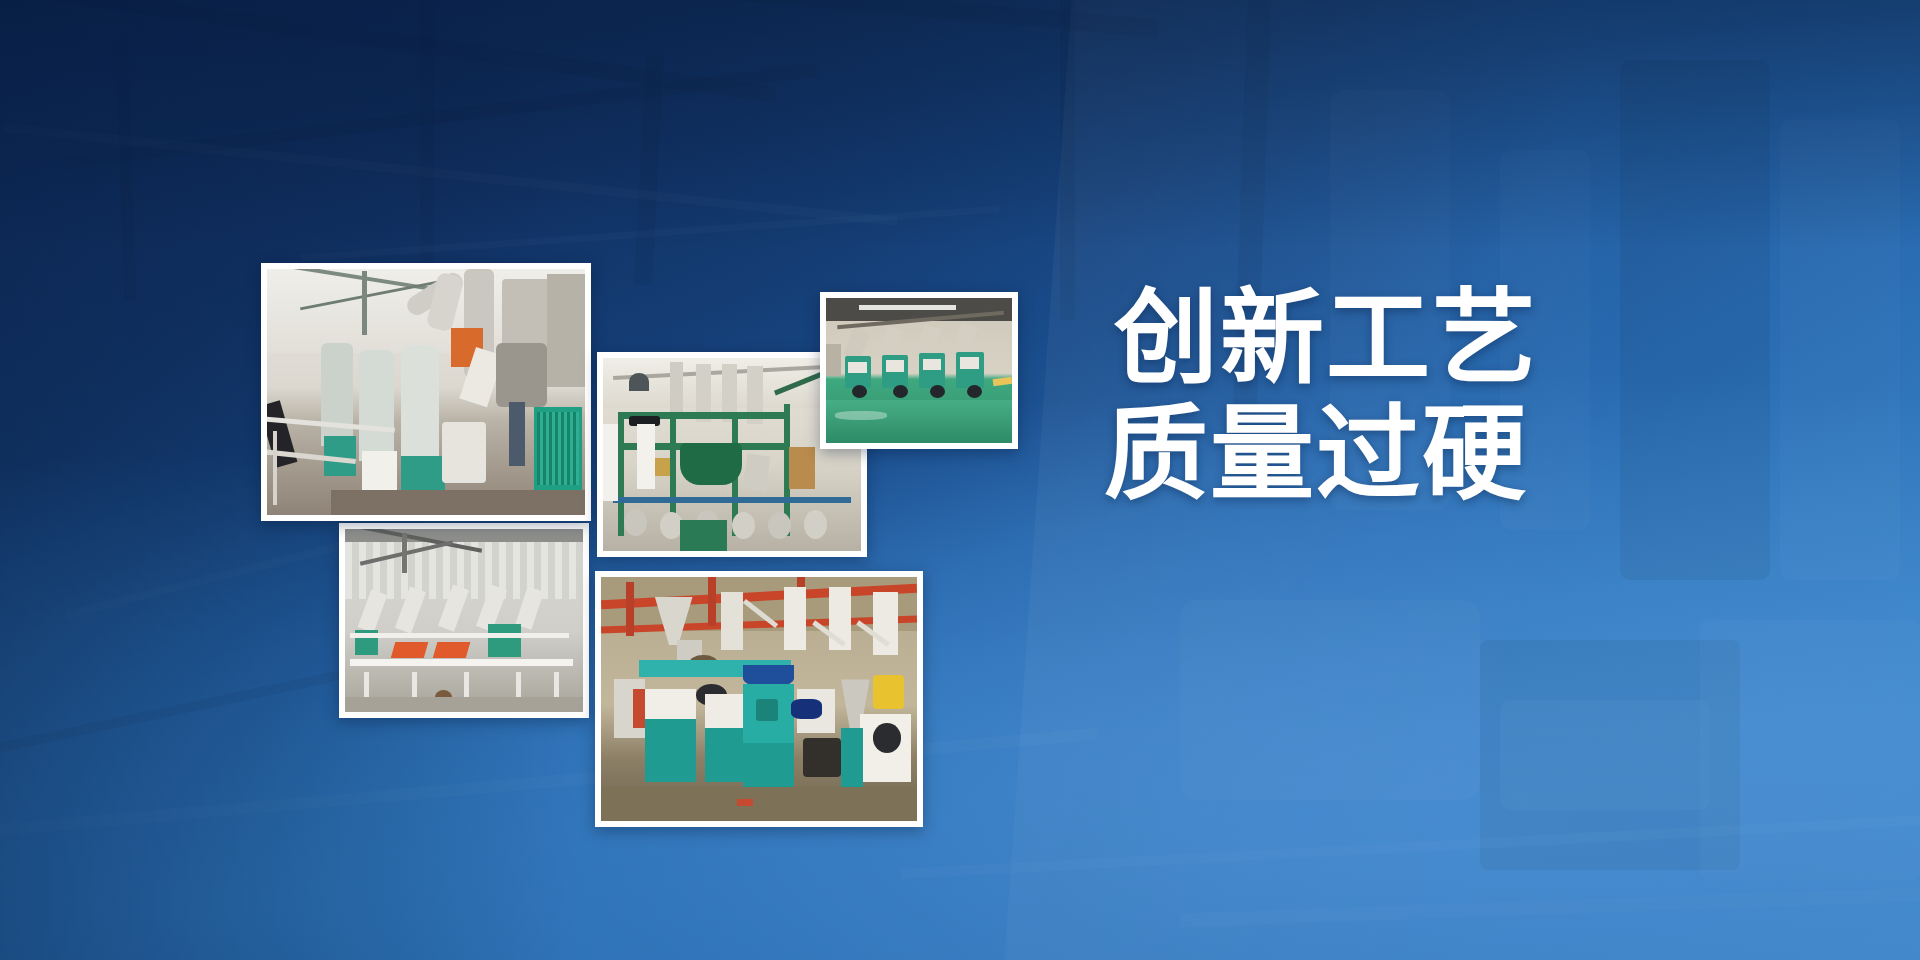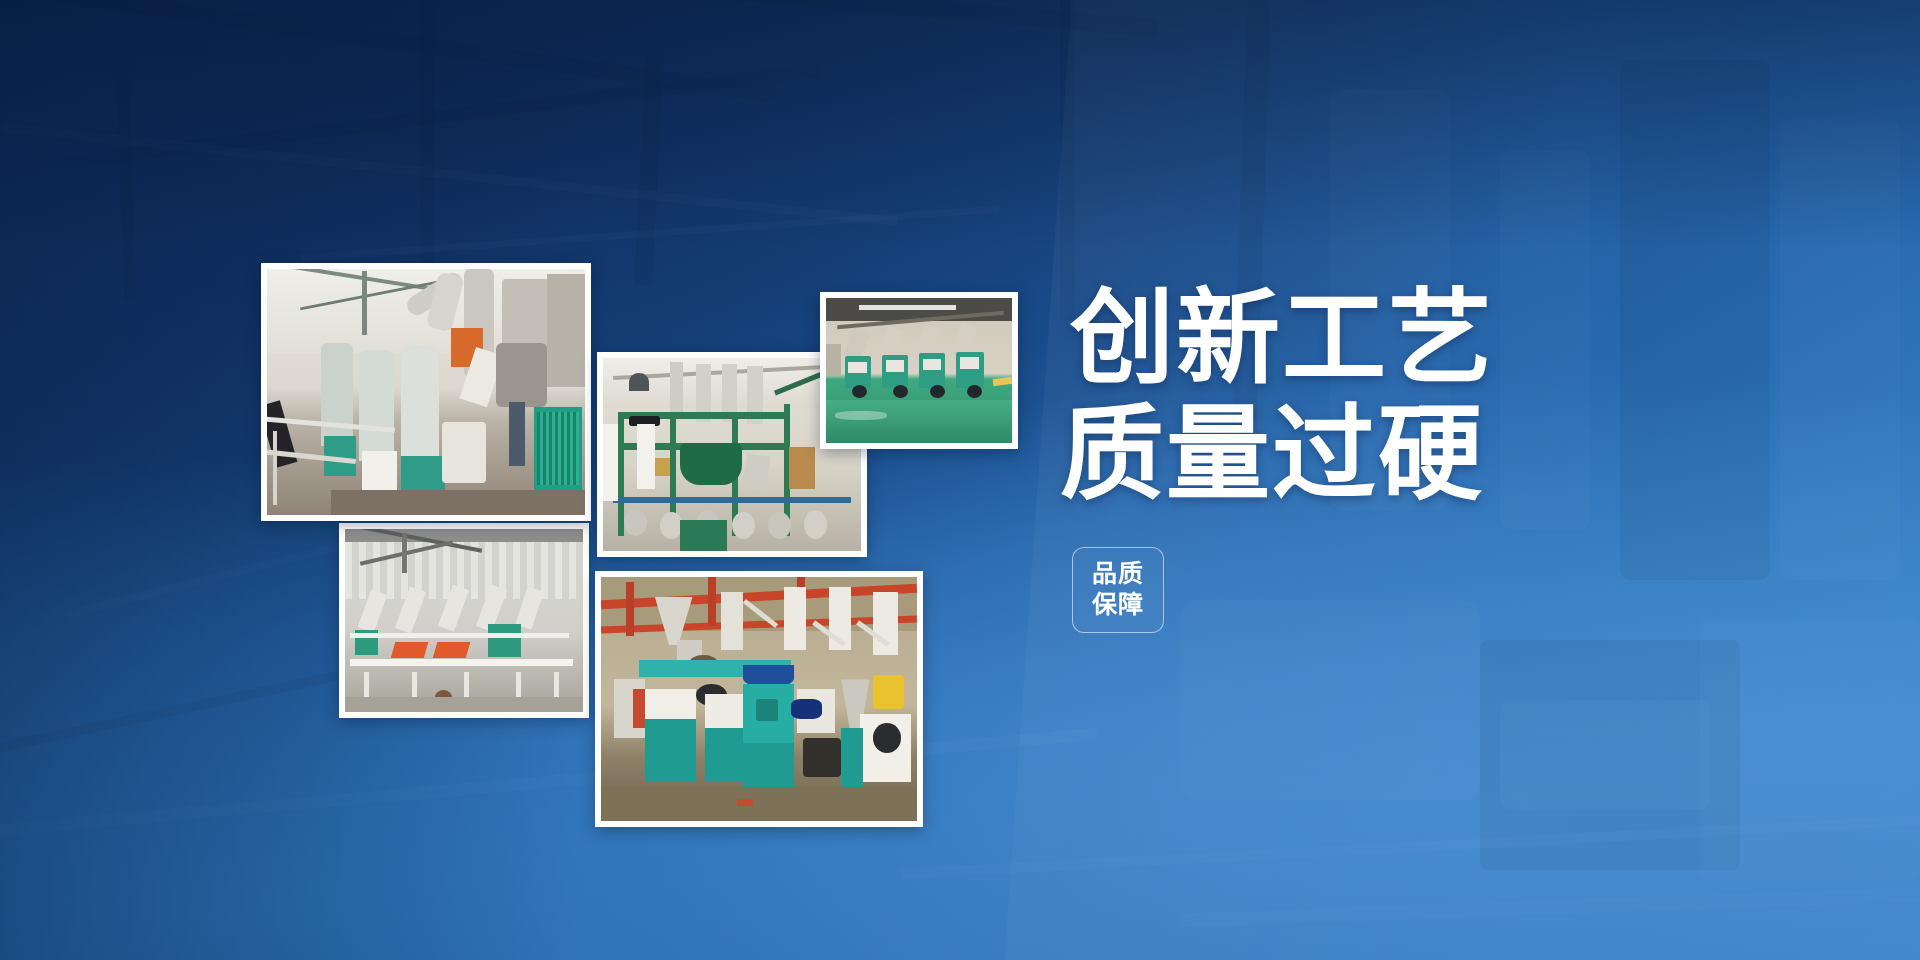--- a/index.html
+++ b/index.html
@@ -46,21 +46,21 @@
     box-shadow:0 4px 14px rgba(0,20,50,.35);
   }
   .photo .inner{
     width:100%;height:100%;
     position:relative;overflow:hidden;
     background:#9fb0ad;
   }
   .photo .inner i{position:absolute;display:block;}
 
   
-  .copy{position:absolute;left:1060px;top:280px;width:620px;}
+  .copy{position:absolute;left:1104px;top:280px;width:620px;}
   .headline{
     color:#ffffff;
     font-weight:700;
     font-size:104px;
     line-height:1.12;
     letter-spacing:2px;
     text-shadow:0 3px 10px rgba(4,28,64,.40);
     white-space:nowrap;
   }
   .hl-1{margin-left:10px;}
@@ -295,21 +295,17 @@
     </div>
   </div>
 
   <div class="copy">
 
     <div class="headline hl-1">创新工艺</div>
     <div class="headline hl-2">质量过硬</div>
 
 
     <div class="badges">
-      <div class="badge">
-        <span>品质</span>
-        <span>保障</span>
-      </div>
     </div>
 
   </div>
 
 </div>
 
 </body></html>

